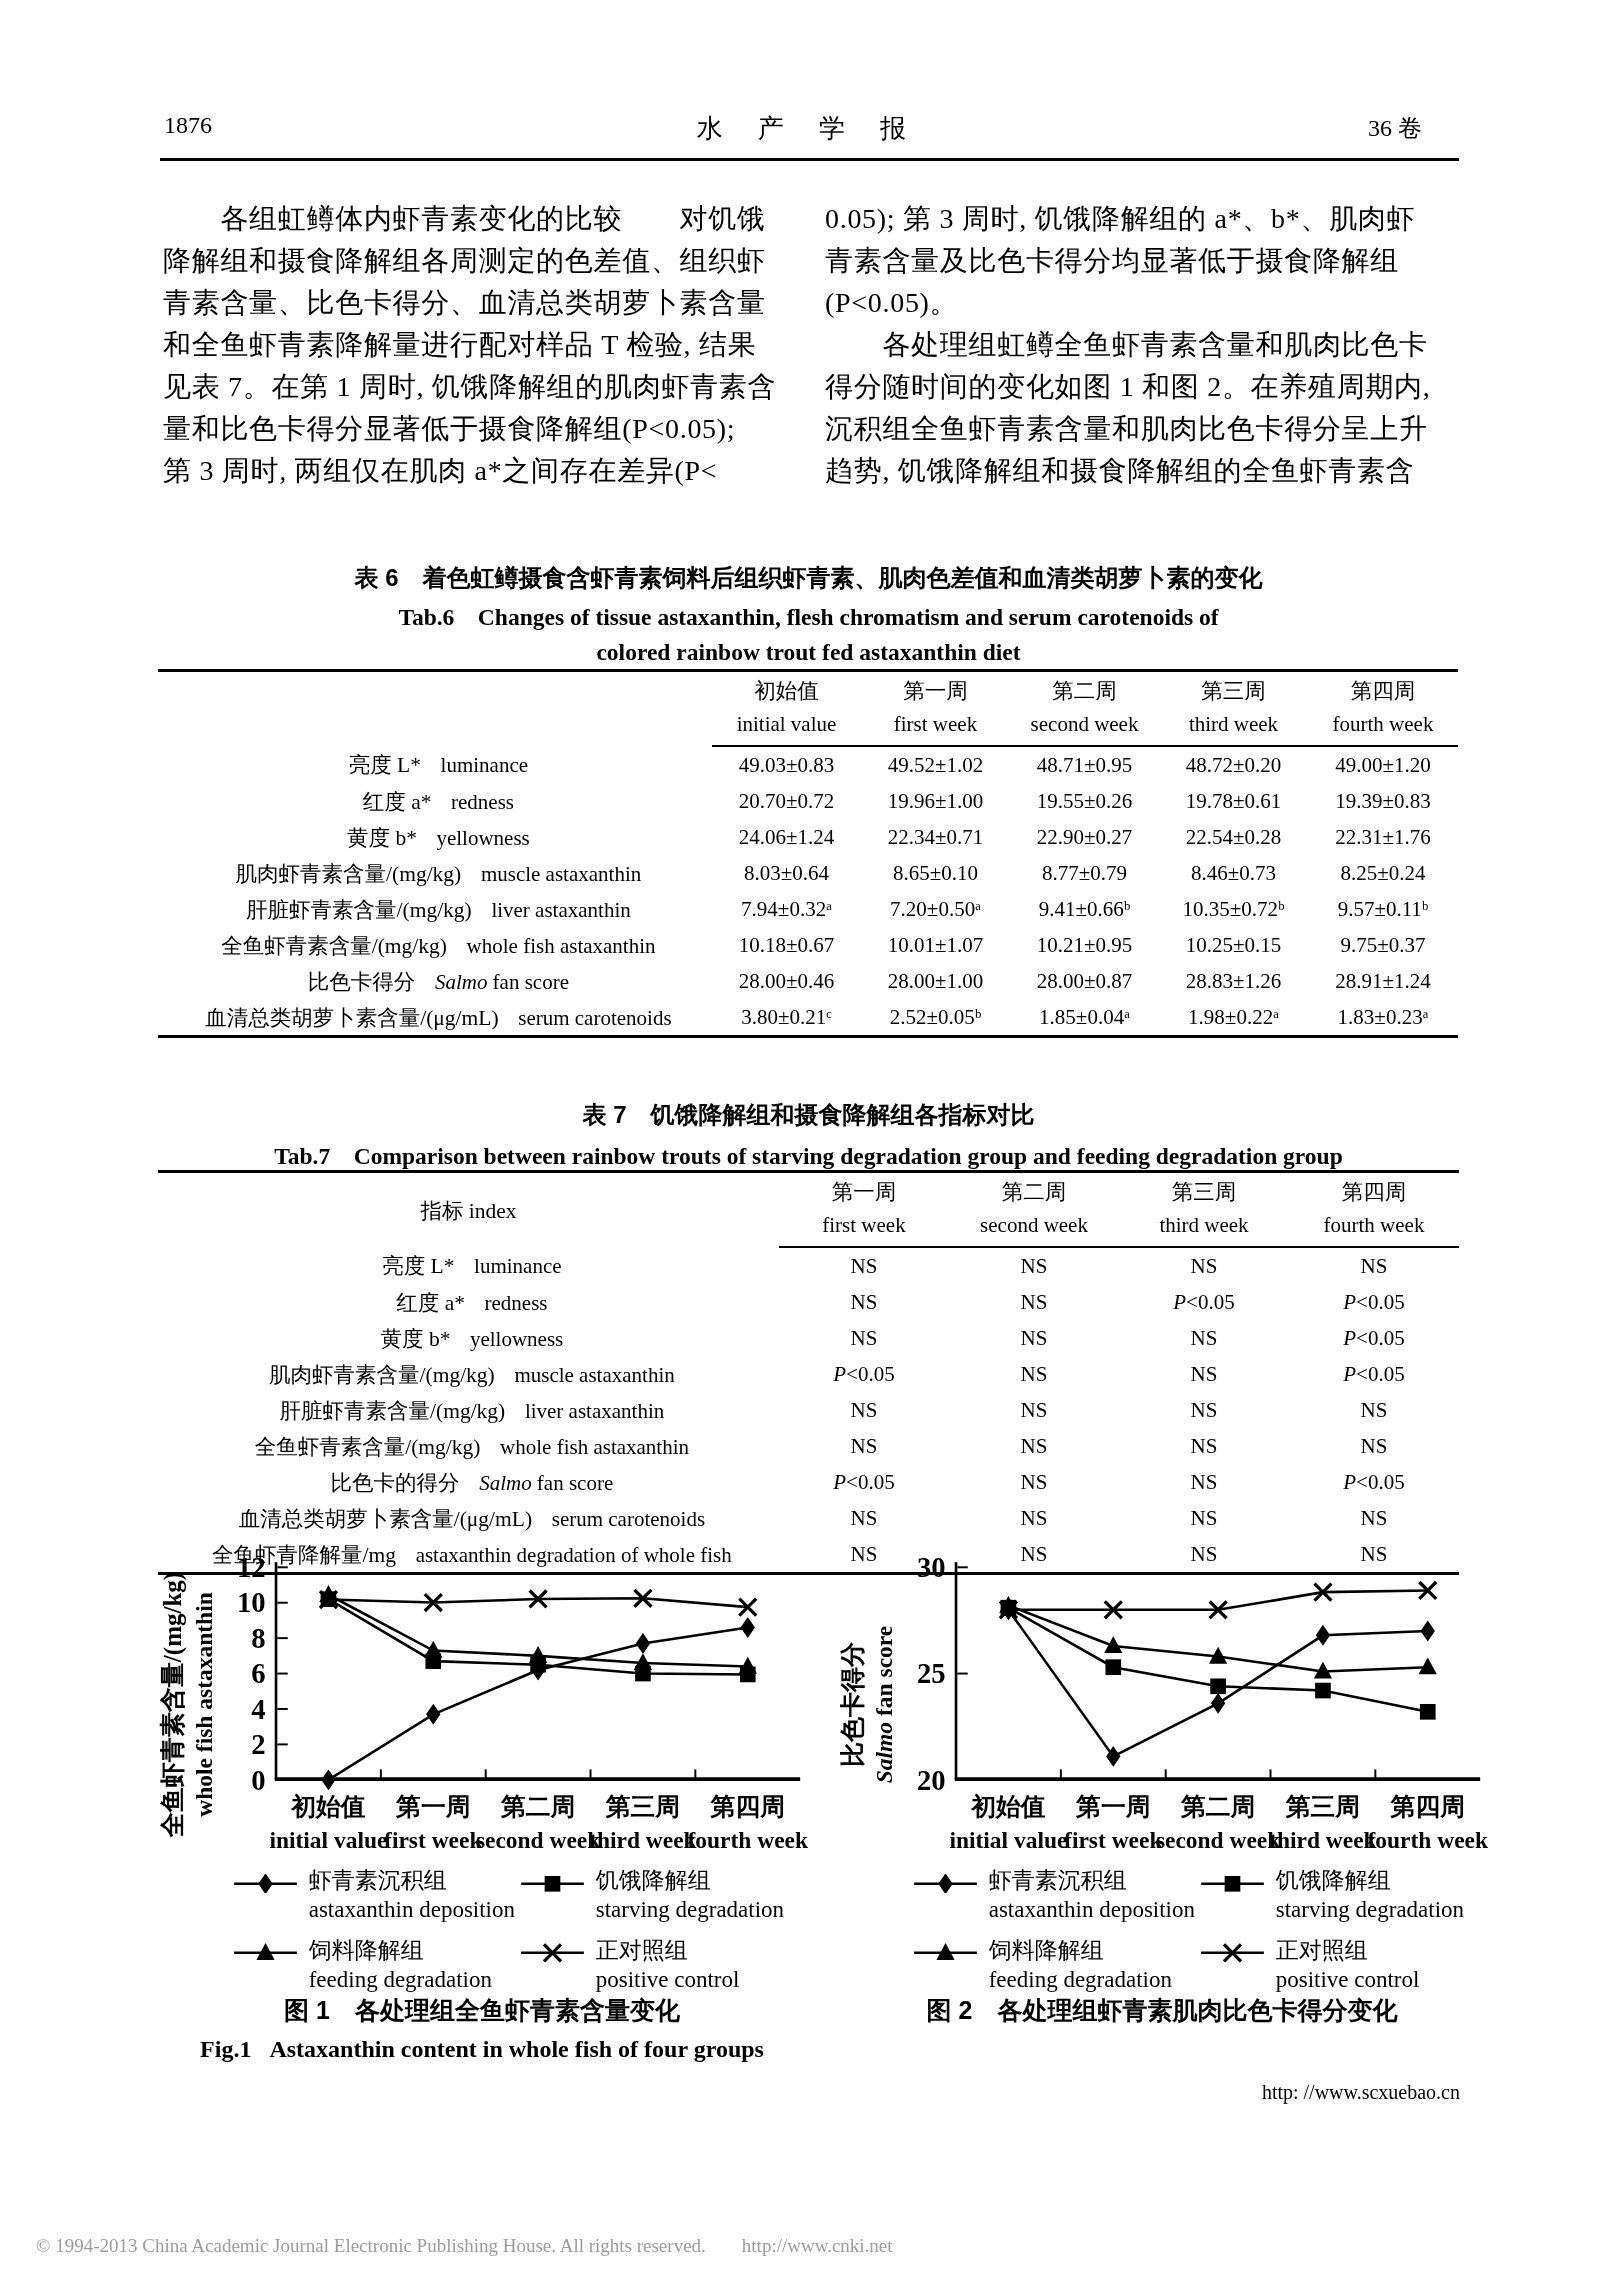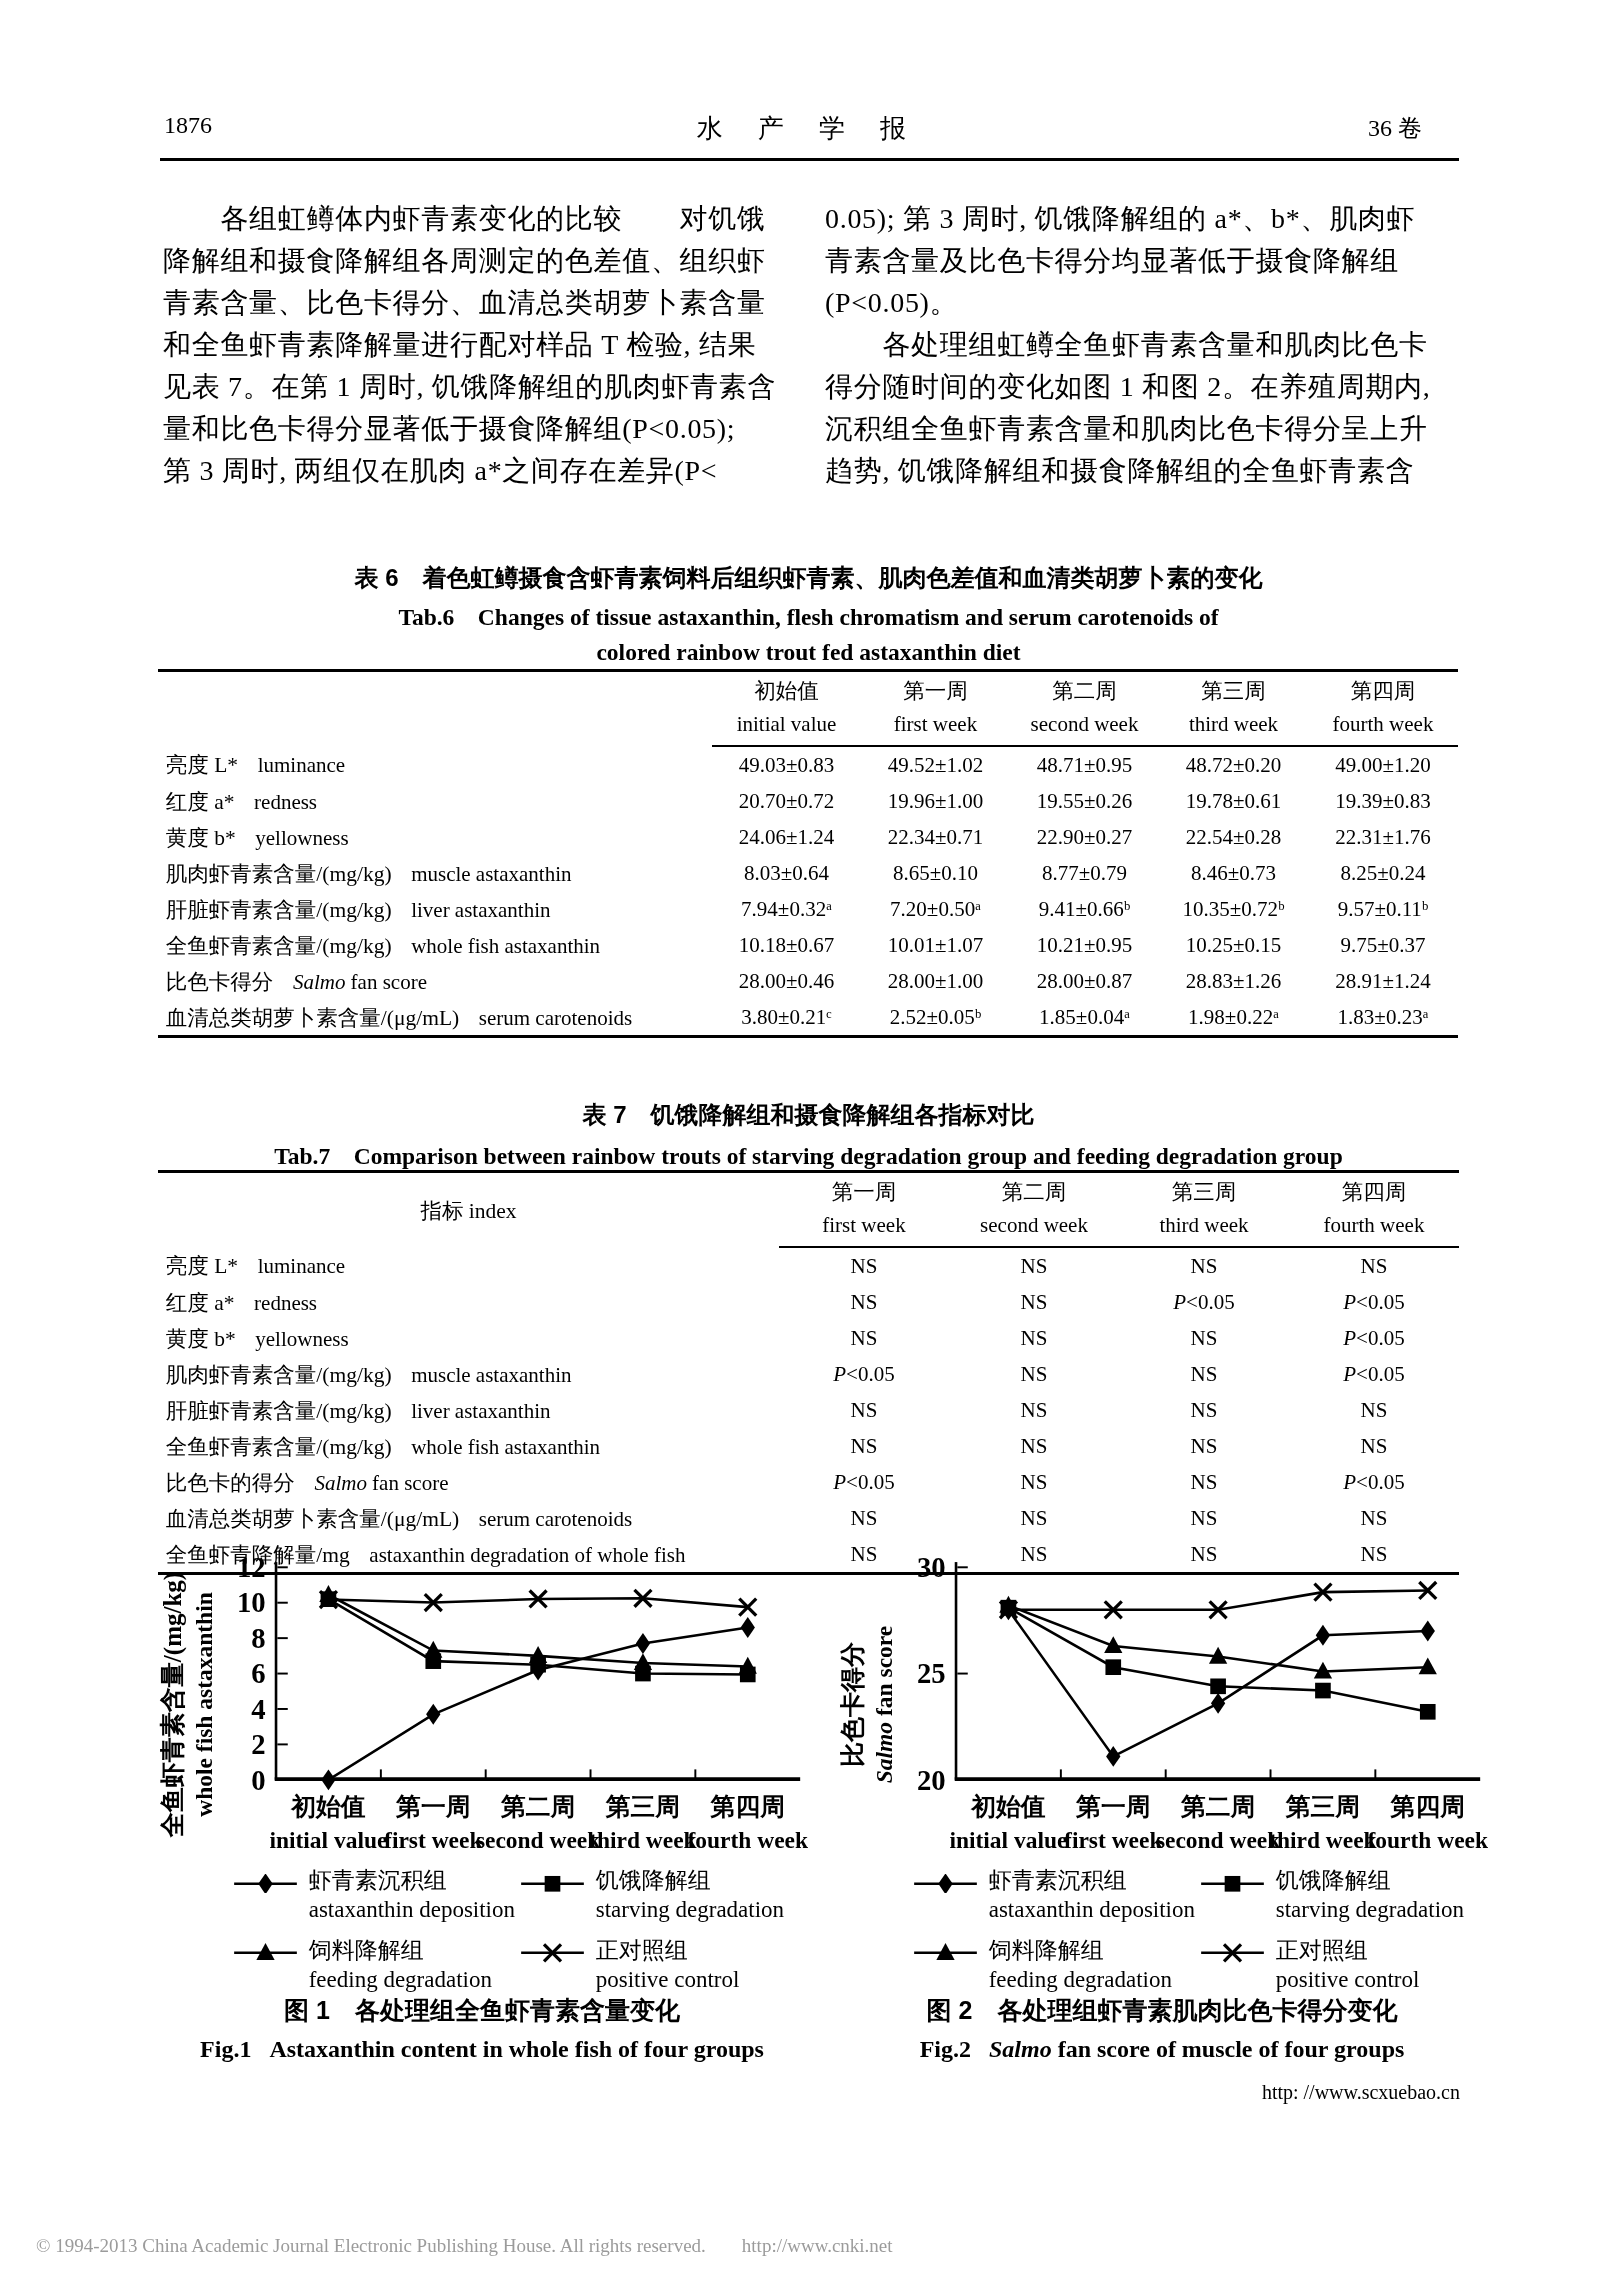--- a/index.html
+++ b/index.html
@@ -23,21 +23,21 @@
          font-weight:bold;font-size:23.5px;}
   
   table.paper{position:absolute;left:158px;width:1299px;border-collapse:collapse;
               border-top:3.3px solid #000;border-bottom:3.3px solid #000;table-layout:fixed;}
   table.paper thead tr:last-child th{border-bottom:2.6px solid #000;}
   table.paper th{font-weight:normal;vertical-align:middle;}
   table.paper .hcn{font-size:21.5px;height:34px;text-align:center;}
   table.paper .hen{font-size:21px;height:31px;text-align:center;padding-bottom:5.2px;}
   table.paper .lhead{font-size:21.5px;text-align:center;}
   table.paper td{height:34px;vertical-align:middle;}
-  table.paper td.lab{font-size:21.5px;text-align:left;padding-left:7.8px;white-space:nowrap;}
+  table.paper td.lab{font-size:21.5px;text-align:center;padding-left:7.8px;white-space:nowrap;}
   table.paper td.lab .len{margin-left:19.6px;font-size:21px;}
   table.paper td.lab i{margin-left:19.6px;font-size:21px;}
   table.paper td.lab i + .len{margin-left:5.2px;}
   table.paper td.val{font-size:21px;text-align:center;white-space:nowrap;}
   
   .fig{position:absolute;width:652px;}
   #fig1{left:156px;top:1558px;} #fig2{left:836px;top:1558px;}
   .fig-plot{display:flex;flex-direction:row;align-items:flex-start;}
   .ylab-outer{width:77px;height:293px;position:relative;flex:0 0 auto;}
   .ylab-inner{position:absolute;width:293px;height:77px;left:-108px;top:108px;
@@ -496,20 +496,19 @@
           <line x1="35" y1="2" x2="61" y2="28" stroke="#000" stroke-width="5"></line>
           <line x1="35" y1="28" x2="61" y2="2" stroke="#000" stroke-width="5"></line>
         </svg>
         <div class="leg-text">
           <div>正对照组</div>
           <div>positive control</div>
         </div>
       </div>
     </div>
   <div class="fig-cap-cn">图 2　各处理组虾青素肌肉比色卡得分变化</div>
-  <div class="fig-cap-en"><span class="cap-pre">Fig.2</span><i>Salmo</i><span> fan score of muscle of four groups</span></div>
 </div>
 
 <div class="site-url">http: //www.scxuebao.cn</div>
 <div class="copyright">
   <span>© 1994-2013 China Academic Journal Electronic Publishing House. All rights reserved.</span><span class="cnki">http://www.cnki.net</span>
 </div>
 
 
 </body></html>

